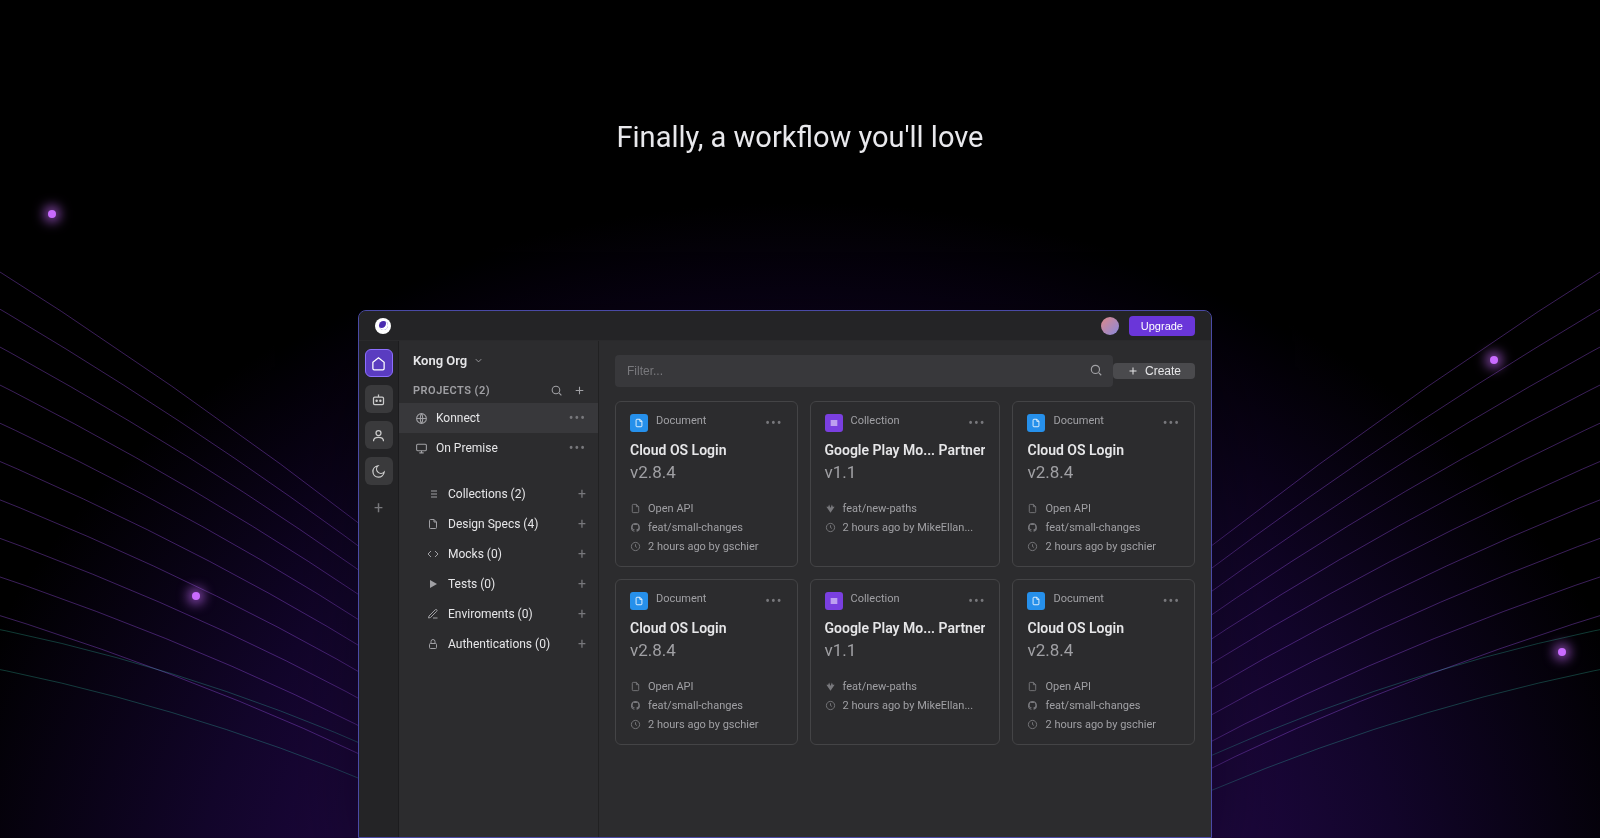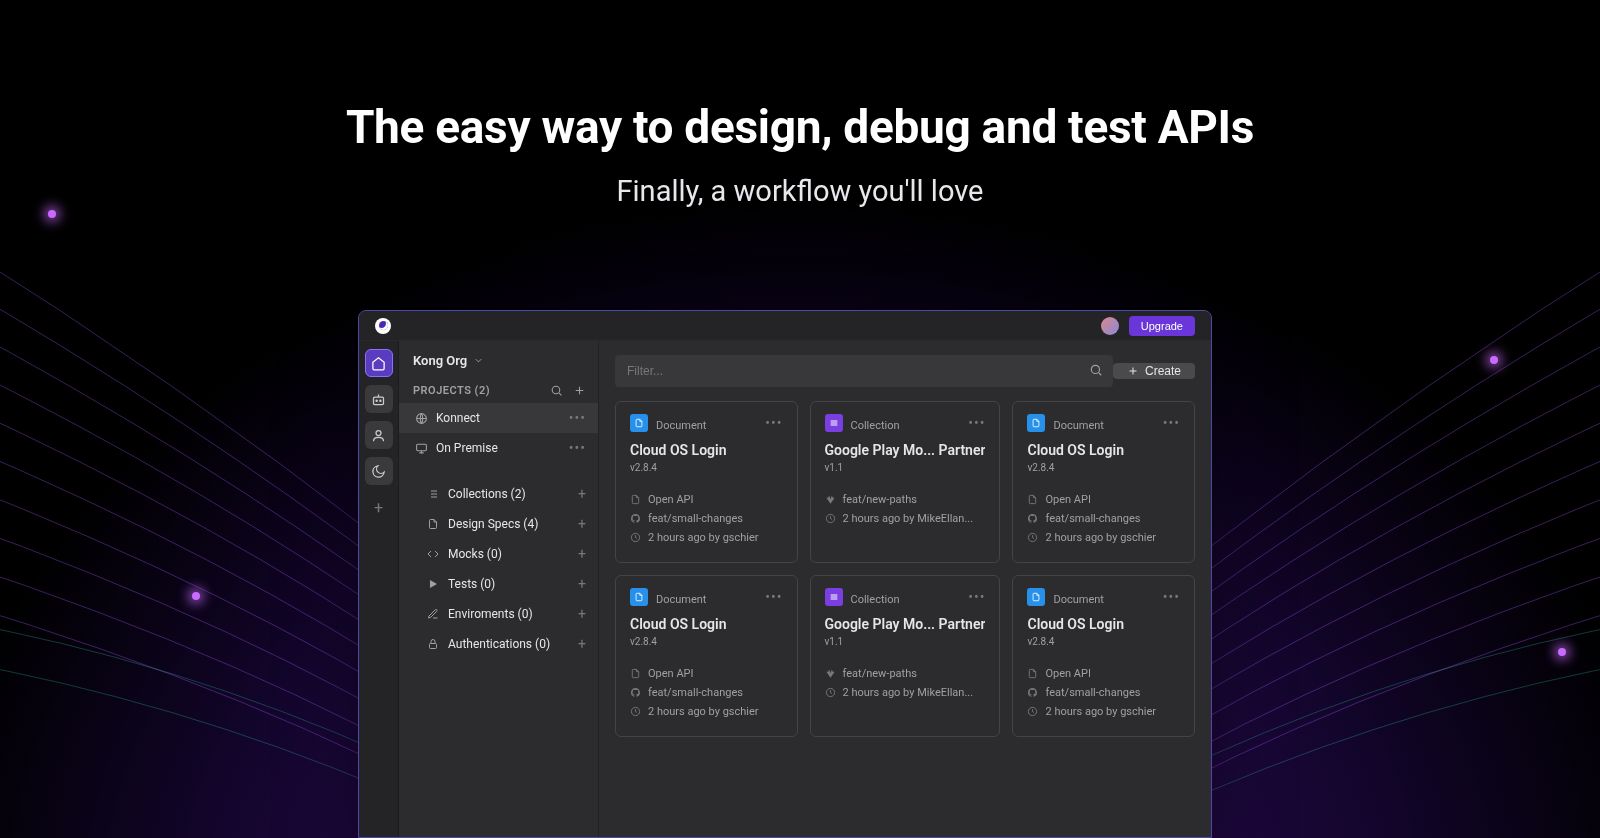--- a/index.html
+++ b/index.html
@@ -91,28 +91,28 @@
   .filter-box{flex:1;position:relative;}
   .filter-box input{width:100%;height:32px;background:var(--panel-lighter);border:none;border-radius:4px;padding:0 34px 0 12px;color:var(--text);font-size:12px;outline:none;}
   .filter-box input::placeholder{color:var(--text-dimmer);}
   .filter-box .search-ic{position:absolute;right:10px;top:8px;width:14px;height:14px;color:var(--text-dim);}
   .create-btn{height:16px;background:#4a4a4d;border:none;border-radius:4px;padding:0 14px;color:var(--text);font-size:12px;font-weight:500;display:flex;align-items:center;gap:6px;cursor:pointer;}
   .create-btn svg{width:12px;height:12px;}
 
   .grid{display:grid;grid-template-columns:repeat(3,1fr);gap:12px;}
   .card{background:var(--panel);border:1px solid var(--border);border-radius:6px;padding:12px 14px 13px;display:flex;flex-direction:column;min-height:162px;}
   .card-top{display:flex;align-items:center;justify-content:space-between;margin-bottom:10px;}
-  .card-top-left{display:flex;align-items:flex-end;gap:8px;}
+  .card-top-left{display:flex;align-items:flex-start;gap:8px;}
   .type-ico{width:18px;height:18px;border-radius:3px;display:flex;align-items:center;justify-content:center;}
   .type-ico.doc{background:var(--blue-ico);}
   .type-ico.col{background:var(--purple-ico);}
   .type-ico svg{width:10px;height:10px;color:#fff;}
   .type-label{font-size:11px;color:var(--text-dim);}
   .card-title{font-size:14px;font-weight:600;color:var(--text);margin-bottom:4px;white-space:nowrap;overflow:hidden;text-overflow:ellipsis;}
-  .card-ver{font-size:10px;color:var(--text-dim);margin-bottom:20px;}
+  .card-ver{font-size:17px;color:var(--text-dim);margin-bottom:20px;}
   .card-meta{display:flex;flex-direction:column;gap:6px;font-size:11px;color:var(--text-dim);}
   .meta-row{display:flex;align-items:center;gap:7px;white-space:nowrap;overflow:hidden;text-overflow:ellipsis;}
   .meta-row svg{width:11px;height:11px;flex:0 0 auto;color:var(--text-dimmer);}
 </style>
 </head>
 <body>
 
 <div class="bg">
   <div class="bg-grad"></div>
   <svg viewBox="0 0 1600 838" preserveAspectRatio="none">
@@ -145,21 +145,20 @@
       <path d="M1650 660 Q 1200 740 800 1020"></path>
     </g>
   </svg>
   <div class="dot d1"></div>
     <div class="dot d2"></div>
     <div class="dot d3"></div>
     <div class="dot d4"></div>
 </div>
 
 <div class="hero">
-  <h1>The easy way to design, debug and test APIs</h1>
   <h2>Finally, a workflow you'll love</h2>
 </div>
 
 <div class="window">
   <div class="titlebar">
     <div class="titlebar-left">
       <div class="app-logo"></div>
     </div>
     <div class="titlebar-right">
       <div class="avatar-sm"></div>

